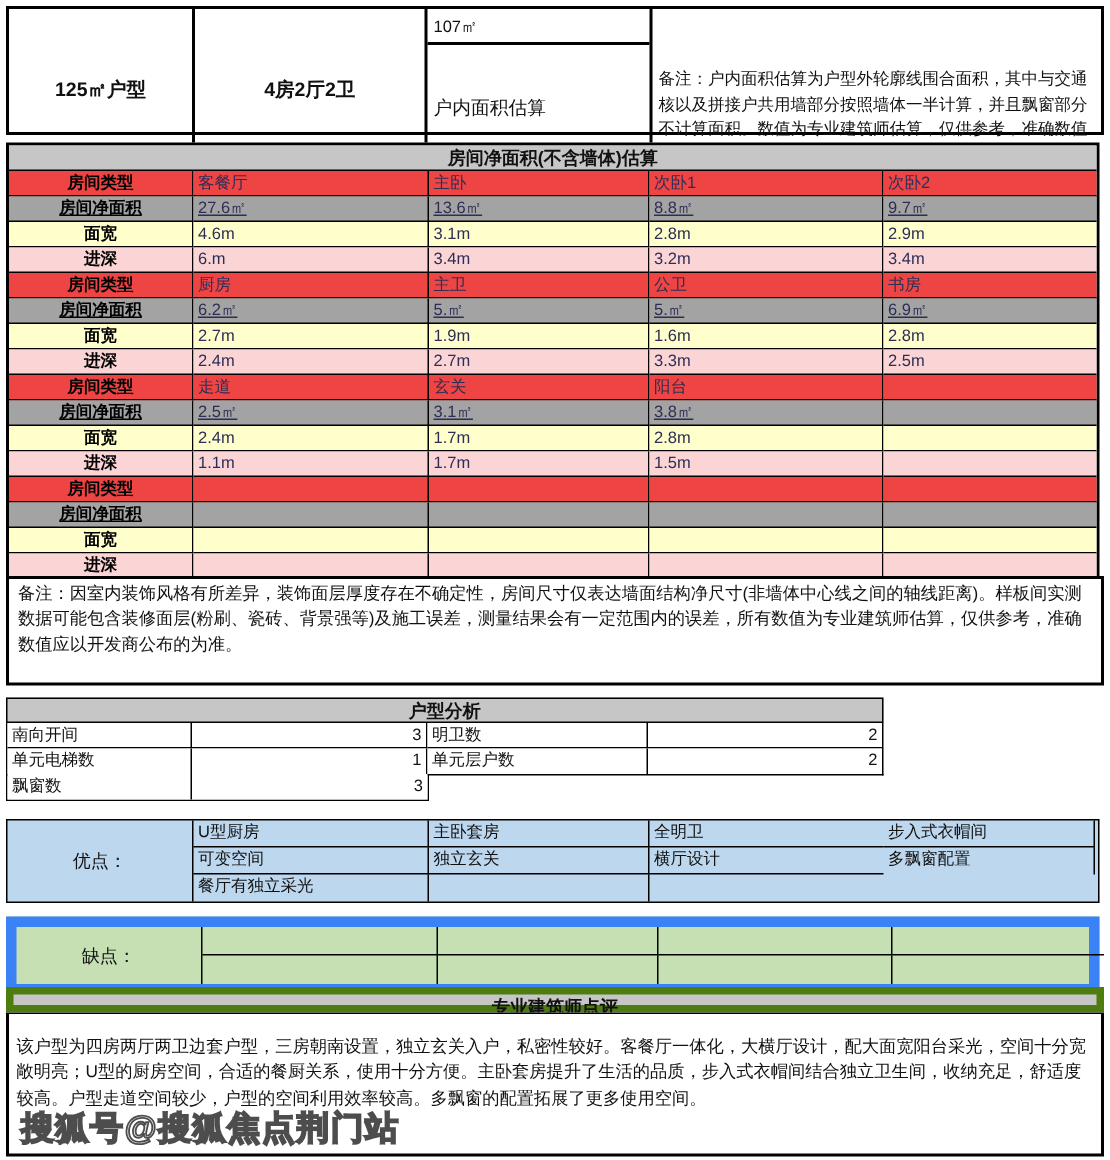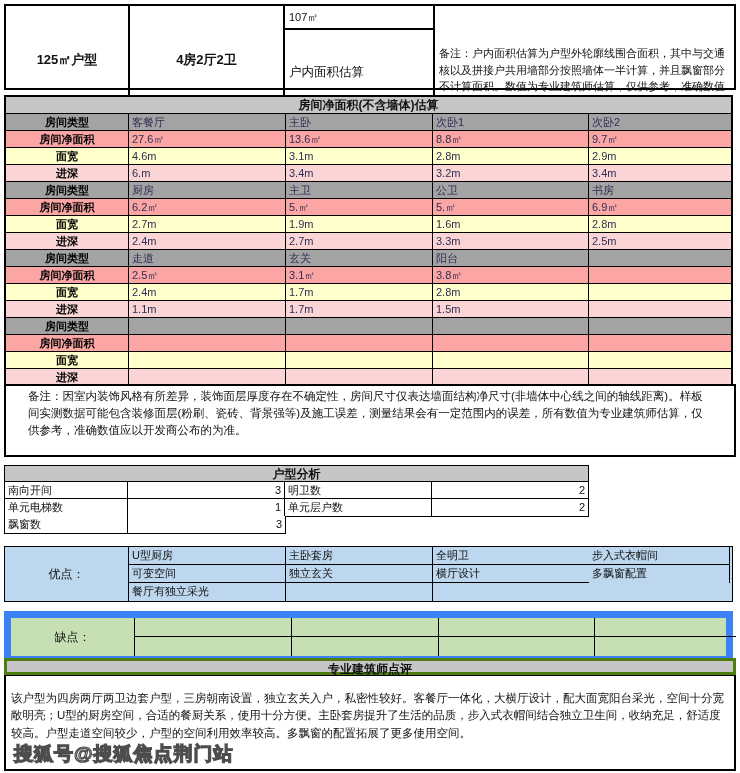--- a/index.html
+++ b/index.html
@@ -25,27 +25,27 @@
   
   .roomtbl{top:95px;left:4px;width:729px;border:2px solid #000;background:#fff;}
   .ttl{height:17px;line-height:16px;background:#c6c6c6;text-align:center;font-weight:700;font-size:12px;
     border-bottom:1px solid #000;box-sizing:border-box;}
   .tr{display:grid;grid-template-columns:123px 157px 147px 156px 142px;height:17px;}
   .tc{border-right:1px solid #000;border-bottom:1px solid #000;box-sizing:border-box;
     font-size:11px;line-height:16px;padding-left:3px;overflow:hidden;white-space:nowrap;color:#2e2e55;}
   .tc:last-child{border-right:none;}
   .tr:last-child .tc{border-bottom:none;}
   .tc.label{font-weight:700;text-align:center;padding-left:0;color:#000;}
-  .row-type .tc{background:#a3a3a3;}
-  .row-area .tc{background:#fca5a5;}
+  .row-type .tc{background:#ef4444;}
+  .row-area .tc{background:#a3a3a3;text-decoration:underline;}
   .row-width .tc{background:#ffffcc;}
   .row-depth .tc{background:#fbd5d5;}
   
   .remark{top:384px;left:4px;width:732px;height:73px;border:2px solid #000;
-    font-size:11.5px;line-height:1.48;padding:2px 22px;background:#fff;}
+    font-size:11.5px;line-height:1.48;padding:2px 6px;background:#fff;}
   
   .anal-hdr{top:465px;left:4px;width:585px;height:17px;}
   .anal-hdr .ttl{border:1px solid #000;height:17px;}
   .anal-rows{top:482px;left:4px;width:585px;border:1px solid #000;border-top:none;}
   .anal-row{display:grid;grid-template-columns:123px 157px 147px 156px;height:17px;}
   .anal-row .ac{border-right:1px solid #000;border-bottom:1px solid #000;font-size:11px;line-height:16px;
     box-sizing:border-box;padding:0 3px;background:#fff;}
   .anal-row .ac:last-child{border-right:none;}
   .anal-row:last-child .ac{border-bottom:none;}
   .ac.val{text-align:right;}
@@ -62,24 +62,24 @@
   .pros .plabel,.cons .plabel{grid-row:1/span 3;display:flex;align-items:center;justify-content:center;
     font-size:12px;border-bottom:none;padding-left:0;}
   .cons .plabel{grid-row:1/span 2;}
   .pros .pc:nth-last-child(-n+4){border-bottom:none;}
   .cons{top:611px;left:4px;width:729px;border:7px solid #3b82f6;background:#c6e0b4;
     display:grid;grid-template-columns:124px 157px 147px 156px 141px;grid-auto-rows:19px;}
   .cons .pc:nth-last-child(-n+4){border-bottom:none;}
   .pc.last-col{border-right:none !important;}
   
   .rev-hdr{top:658px;left:4px;width:732px;height:17px;}
-  .rev-hdr .ttl{border:3px solid #4d7c0f;height:17px;}
+  .rev-hdr .ttl{border:5px solid #4d7c0f;height:17px;}
   .rev-box{top:675px;left:4px;width:732px;height:96px;border:2px solid #000;border-top:1px solid #000;
     font-size:11.5px;line-height:1.5;padding:14px 5px 0 5px;background:#fff;}
-  .watermark{position:absolute;left:8px;bottom:1px;font-size:19px;font-weight:700;letter-spacing:1px;
+  .watermark{position:absolute;left:8px;bottom:1px;font-size:22px;font-weight:700;letter-spacing:1px;
     color:#f2f2f2;-webkit-text-stroke:1.2px #4d4d4d;white-space:nowrap;}
 </style>
 </head>
 <body>
 
 <div class="sheet">
 
   <div class="abs tophdr">
     <div class="hcell">125㎡户型</div>
     <div class="hcell">4房2厅2卫</div>

